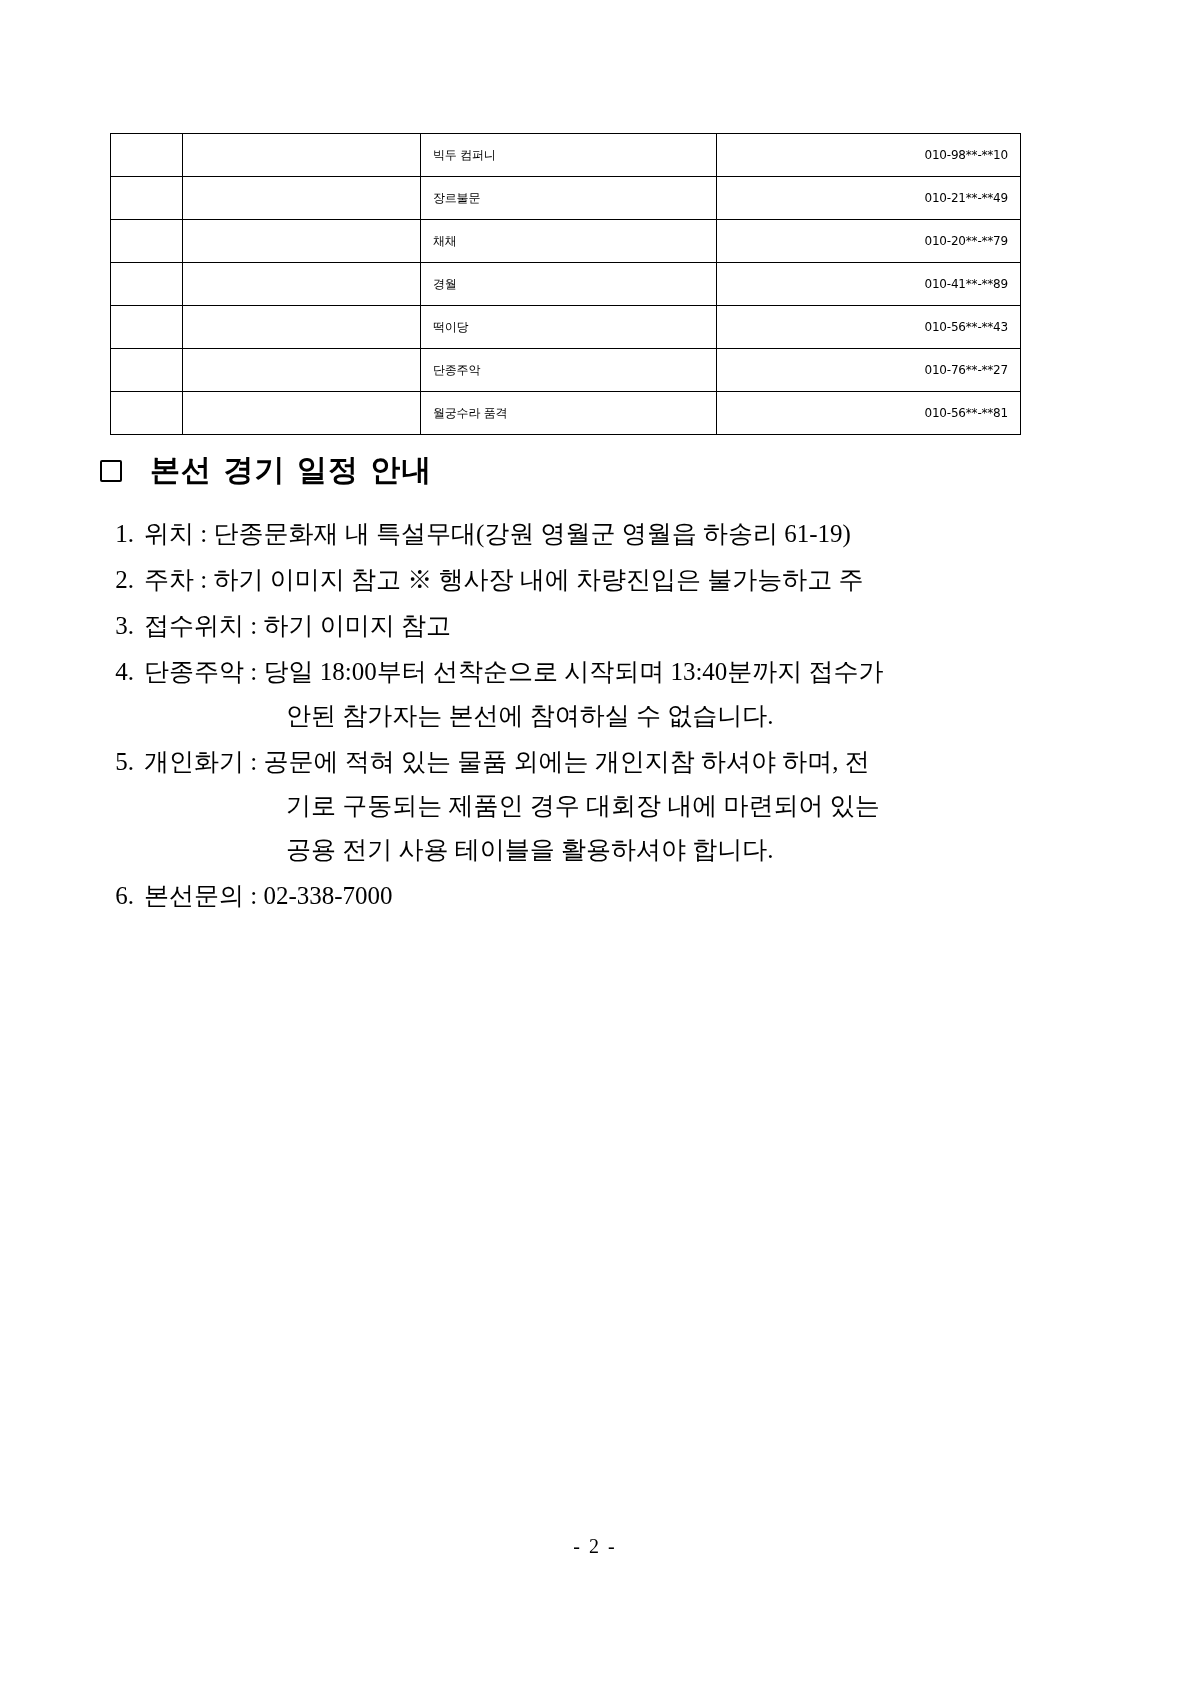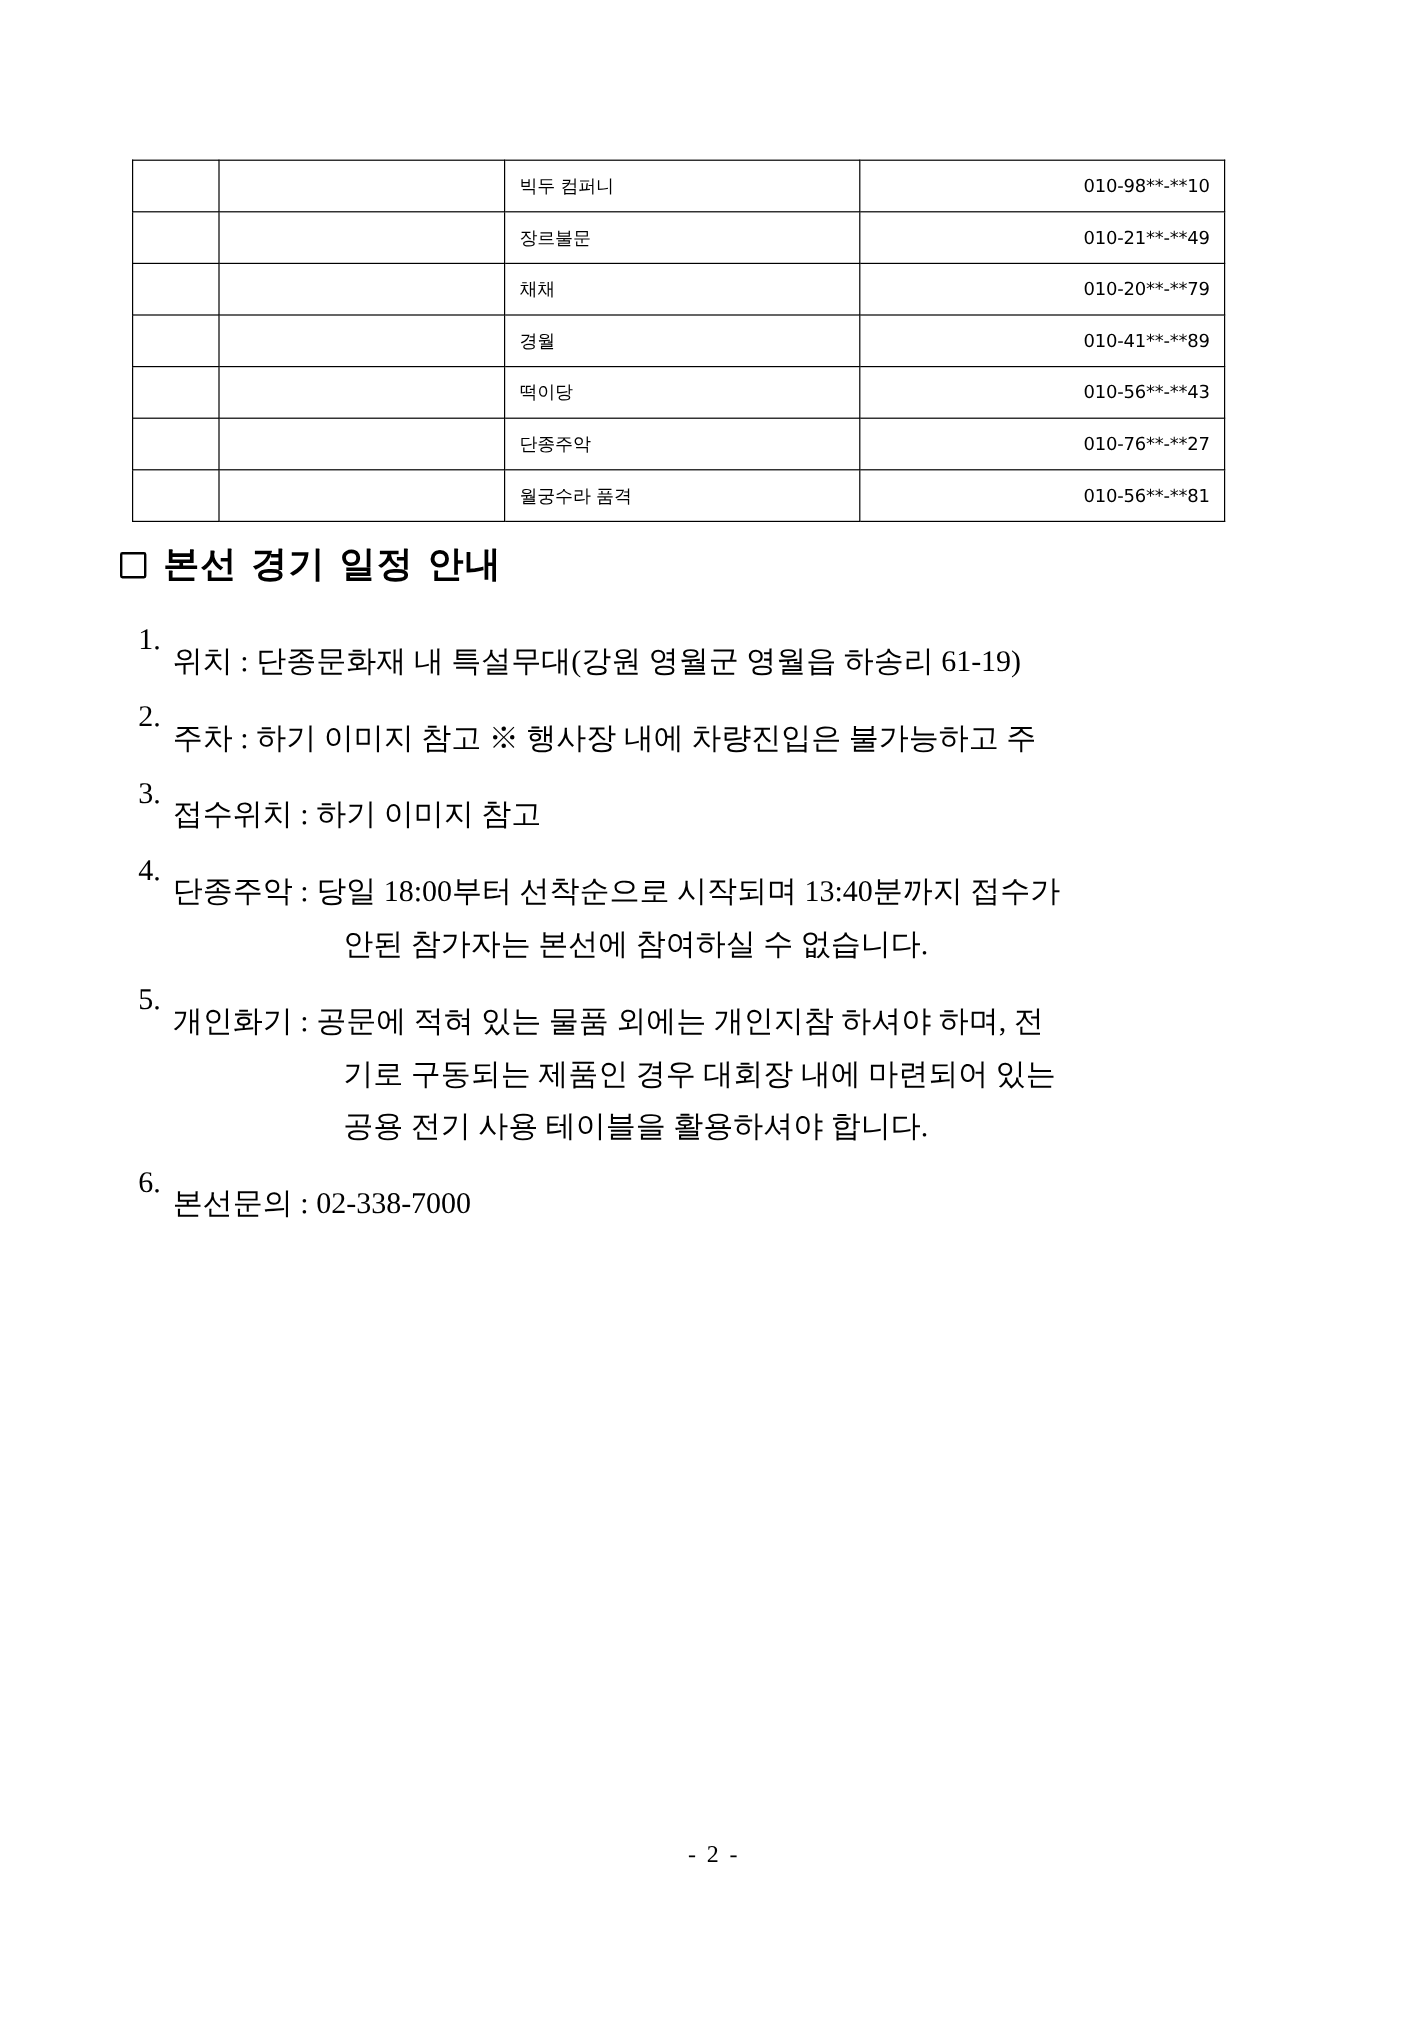--- a/index.html
+++ b/index.html
@@ -30,21 +30,21 @@
     top: 133px;
     width: 910px;
     border-collapse: collapse;
     table-layout: fixed;
   }
   .contact-table td {
     border: 1px solid #000000;
     height: 42px;
     padding: 0 12px;
     font-family: "DejaVu Sans", sans-serif;
-    font-size: 15px;
+    font-size: 12px;
     vertical-align: middle;
     letter-spacing: -0.2px;
     margin-left: 16px;
   }
   .col-a { width: 72px; }
   .col-b { width: 238px; }
   .col-c { width: 296px; }
   .col-d { width: 304px; }
   .cell-blank { border-top: none; border-bottom: none; }
   .contact-table tr:first-child .cell-blank { border-top: 1px solid #000; }
@@ -56,21 +56,21 @@
     text-align: right;
   }
 
   
   .section-heading {
     position: absolute;
     left: 100px;
     top: 450px;
     display: flex;
     align-items: center;
-    gap: 14px;
+    gap: 28px;
     font-family: "DejaVu Sans", sans-serif;
     font-weight: bold;
     font-size: 30px;
     letter-spacing: 1px;
   }
   .checkbox-glyph {
     display: inline-block;
     width: 22px;
     height: 22px;
     border: 2.5px solid #000;
@@ -95,21 +95,20 @@
   }
   .list-num {
     width: 44px;
     flex: 0 0 44px;
     text-align: right;
     padding-right: 10px;
     box-sizing: border-box;
   }
   .list-body {
     flex: 1 1 auto;
-    margin-top: 18px;
   }
   .list-label {
     display: inline;
   }
   .cont-line {
     display: block;
     padding-left: 142px;
     text-align: justify;
   }
   .note {

